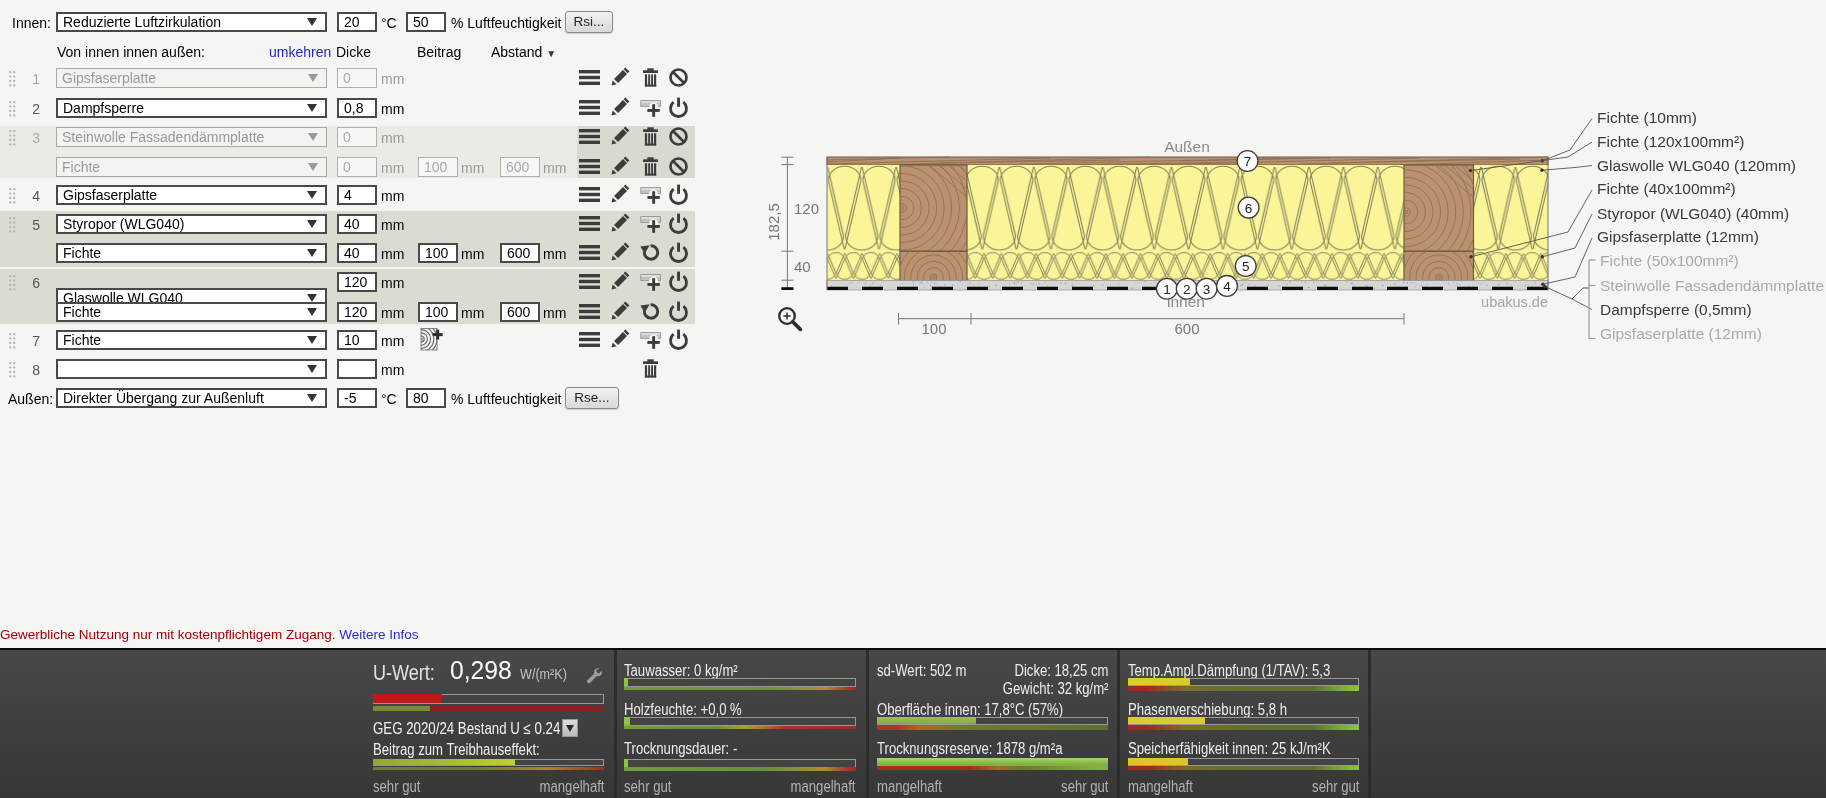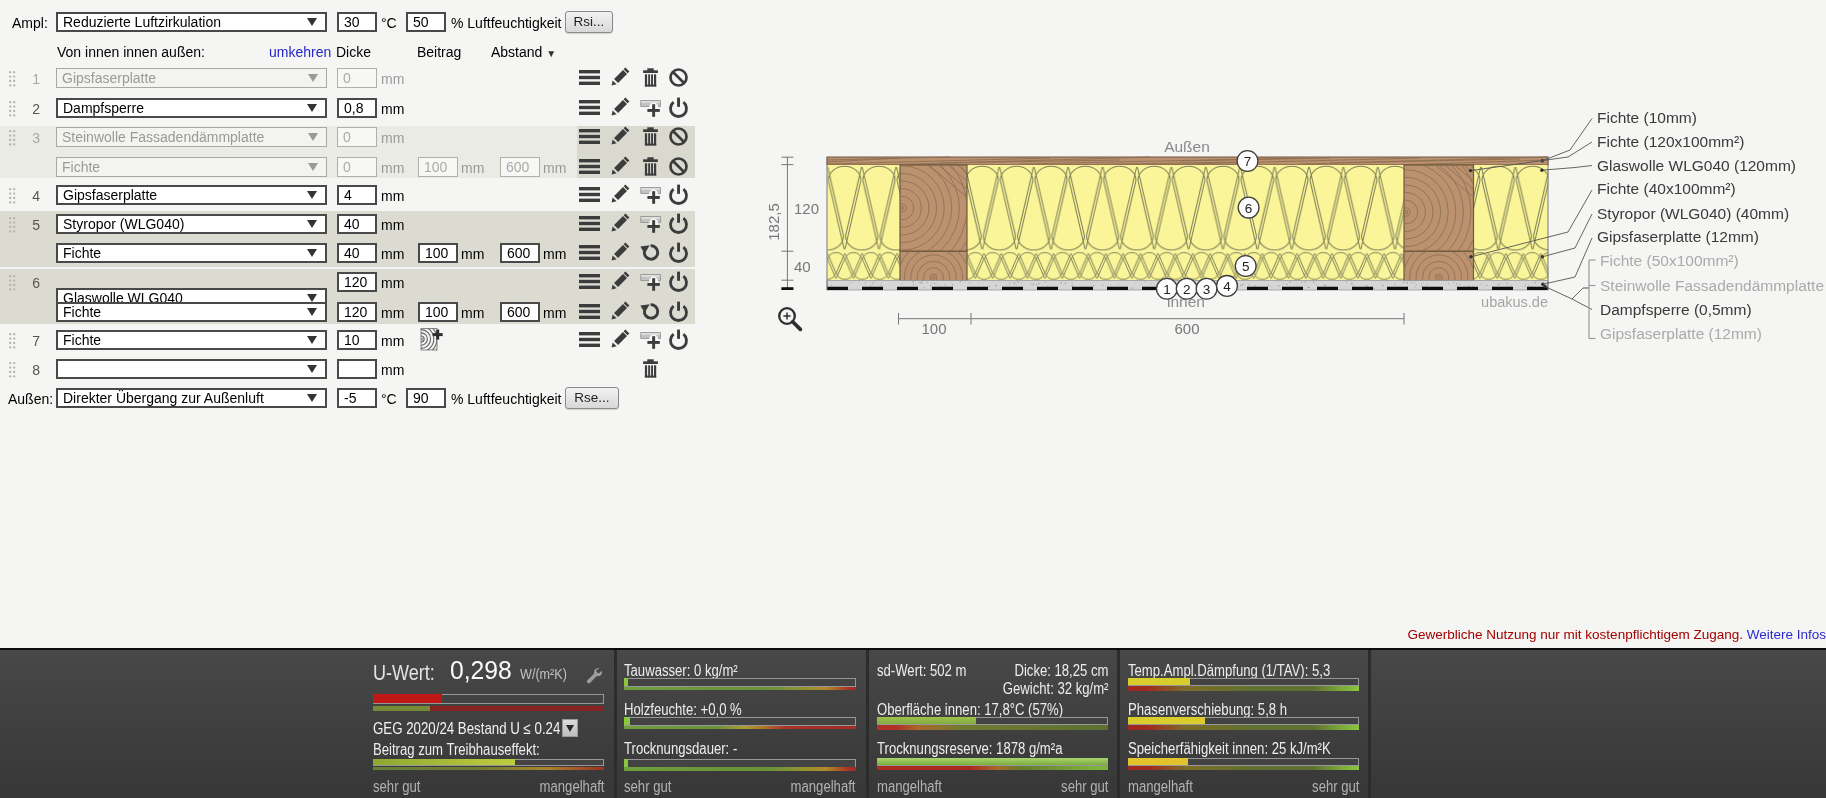--- a/index.html
+++ b/index.html
@@ -75,23 +75,23 @@
           <circle cx="1.2" cy="12" r="19"></circle>
         </g>
         <circle cx="2.2" cy="12" r="1.5" fill="#999"></circle>
         <g fill="#2e2e2e">
           <rect x="16.2" y="2.6" width="3" height="10"></rect>
           <rect x="12.7" y="6.1" width="10" height="3"></rect>
         </g>
       </g>
 </defs>
   </svg>
-<div class="lab" style="left:12px;top:14.5px">Ampl:</div>
+<div class="lab" style="left:12px;top:14.5px">Innen:</div>
 <div class="sel" style="left:56px;top:12px;width:262px">Reduzierte Luftzirkulation<span class="tri"></span></div>
-<div class="inp" style="left:337px;top:12px;width:31px">30</div>
+<div class="inp" style="left:337px;top:12px;width:31px">20</div>
 <div class="lab" style="left:381px;top:14.5px">°C</div>
 <div class="inp" style="left:406px;top:12px;width:31px">50</div>
 <div class="lab" style="left:451px;top:14.5px">% Luftfeuchtigkeit</div>
 <div class="btn" style="left:565px;top:11px;width:46px;height:20px;line-height:20px">Rsi...</div>
 <div class="lab" style="left:57px;top:44px">Von innen innen außen:</div>
 <div class="lab" style="left:269px;top:44px;color:#2525cc">umkehren</div>
 <div class="lab" style="left:336px;top:44px">Dicke</div>
 <div class="lab" style="left:417px;top:44px">Beitrag</div>
 <div class="lab" style="left:491px;top:44px">Abstand <span style="font-size:10px;color:#333">▼</span></div>
 <div class="abs" style="left:0;top:126px;width:577px;height:52px;background:#ebebe5"></div>
@@ -356,21 +356,21 @@
   </div>
 <div class="inp" style="left:337px;top:359px;width:31px"></div>
 <div class="lab" style="left:381px;top:361.5px">mm</div>
 <svg class="ic" style="left:639.5px;top:358px">
     <use href="#i-trash"></use>
   </svg>
 <div class="lab" style="left:8px;top:390.5px">Außen:</div>
 <div class="sel" style="left:56px;top:388px;width:262px">Direkter Übergang zur Außenluft<span class="tri"></span></div>
 <div class="inp" style="left:337px;top:388px;width:31px">-5</div>
 <div class="lab" style="left:381px;top:390.5px">°C</div>
-<div class="inp" style="left:406px;top:388px;width:31px">90</div>
+<div class="inp" style="left:406px;top:388px;width:31px">80</div>
 <div class="lab" style="left:451px;top:390.5px">% Luftfeuchtigkeit</div>
 <div class="btn" style="left:565px;top:387px;width:52px;height:20px;line-height:20px">Rse...</div>
 <svg class="abs" style="left:740px;top:95px" width="1086" height="260" viewBox="0 0 1086 260">
     <defs>
       <pattern id="gw1" width="34.4" height="86.30000000000001" patternUnits="userSpaceOnUse">
         <path d="M1.0,15.456 A16.2,14.256 0 0 1 33.4,15.456 M1.0,15.456 L16.599999999999998,83.30000000000001 A0.6,0.6 0 0 0 17.8,83.30000000000001 L33.4,15.456 M-16.2,70.84400000000001 A16.2,14.256 0 0 0 16.2,70.84400000000001 M-16.2,70.84400000000001 L-0.6,3 A0.6,0.6 0 0 1 0.6,3 L16.2,70.84400000000001 M18.2,70.84400000000001 A16.2,14.256 0 0 0 50.599999999999994,70.84400000000001 M18.2,70.84400000000001 L33.8,3 A0.6,0.6 0 0 1 35.0,3 L50.599999999999994,70.84400000000001" fill="none" stroke="#7d7d58" stroke-width="1.05"></path>
       </pattern>
       <pattern id="gw2" width="17.4" height="29.30000000000001" patternUnits="userSpaceOnUse">
         <path d="M0.5,8.415999999999999 A8.2,7.215999999999999 0 0 1 16.9,8.415999999999999 M0.5,8.415999999999999 L8.1,26.30000000000001 A0.6,0.6 0 0 0 9.299999999999999,26.30000000000001 L16.9,8.415999999999999 M-8.2,20.88400000000001 A8.2,7.215999999999999 0 0 0 8.2,20.88400000000001 M-8.2,20.88400000000001 L-0.6,3 A0.6,0.6 0 0 1 0.6,3 L8.2,20.88400000000001 M9.2,20.88400000000001 A8.2,7.215999999999999 0 0 0 25.599999999999998,20.88400000000001 M9.2,20.88400000000001 L16.799999999999997,3 A0.6,0.6 0 0 1 18.0,3 L25.599999999999998,20.88400000000001" fill="none" stroke="#7d7d58" stroke-width="0.95"></path>
       </pattern>
@@ -729,21 +729,21 @@
     <text x="857" y="52.2" fill="#3a3a3a" font-size="15.5px">Fichte (120x100mm²)</text>
     <text x="857" y="75.5" fill="#3a3a3a" font-size="15.5px">Glaswolle WLG040 (120mm)</text>
     <text x="857" y="99.1" fill="#3a3a3a" font-size="15.5px">Fichte (40x100mm²)</text>
     <text x="857" y="123.8" fill="#3a3a3a" font-size="15.5px">Styropor (WLG040) (40mm)</text>
     <text x="857" y="147.3" fill="#3a3a3a" font-size="15.5px">Gipsfaserplatte (12mm)</text>
     <text x="860" y="170.8" fill="#aaaaaa" font-size="15.5px">Fichte (50x100mm²)</text>
     <text x="860" y="195.5" fill="#aaaaaa" font-size="15.5px">Steinwolle Fassadendämmplatte (50</text>
     <text x="860" y="220.3" fill="#3a3a3a" font-size="15.5px">Dampfsperre (0,5mm)</text>
     <text x="860" y="244" fill="#aaaaaa" font-size="15.5px">Gipsfaserplatte (12mm)</text>
   </svg>
-<div class="abs" style="left:0;top:627px;width:1826px;text-align:right;font-size:13.5px;color:#a30000">Gewerbliche Nutzung nur mit kostenpflichtigem Zugang. <span style="color:#2b2bd0">Weitere Infos</span></div>
+<div class="abs" style="left:0;top:627px;width:1826px;text-align:left;font-size:13.5px;color:#a30000">Gewerbliche Nutzung nur mit kostenpflichtigem Zugang. <span style="color:#2b2bd0">Weitere Infos</span></div>
 <div class="abs" style="left:0;top:648px;width:1826px;height:150px;background:linear-gradient(#484848,#373737);border-top:2px solid #0c0c0c;box-sizing:border-box"></div>
 <div class="abs" style="left:613.5px;top:650px;width:3px;height:148px;background:#2c2c2c"></div>
 <div class="abs" style="left:865.5px;top:650px;width:3px;height:148px;background:#2c2c2c"></div>
 <div class="abs" style="left:1116.5px;top:650px;width:3px;height:148px;background:#2c2c2c"></div>
 <div class="abs" style="left:1367.5px;top:650px;width:3px;height:148px;background:#2c2c2c"></div>
 <div class="abs" style="left:372.5px;top:661.5px;color:#e2e2e2;font-size:22px;line-height:22px;white-space:nowrap;transform:scaleX(0.82);transform-origin:0 0">U-Wert:</div>
 <div class="abs" style="left:450px;top:656.6px;color:#fafafa;font-size:26px;line-height:26px;white-space:nowrap;transform:scaleX(0.95);transform-origin:0 0">0,298</div>
 <div class="abs" style="left:519.5px;top:667.2px;color:#c2c2c2;font-size:14px;line-height:14px;white-space:nowrap;transform:scaleX(0.9);transform-origin:0 0">W/(m²K)</div>
 <svg class="abs" style="left:583px;top:666px" width="19" height="19" viewBox="0 0 26 26">
     <path d="M22.6,3.5 a5.4,5.4 0 0 0 -7.2,6.7 L6,19.6 a2.5,2.5 0 0 0 3.5,3.5 L18.9,13.7 a5.4,5.4 0 0 0 6.7,-7.2 l-3.5,3.5 -3.1,-1 -1,-3.1 Z" fill="#9d9d9d"></path>

